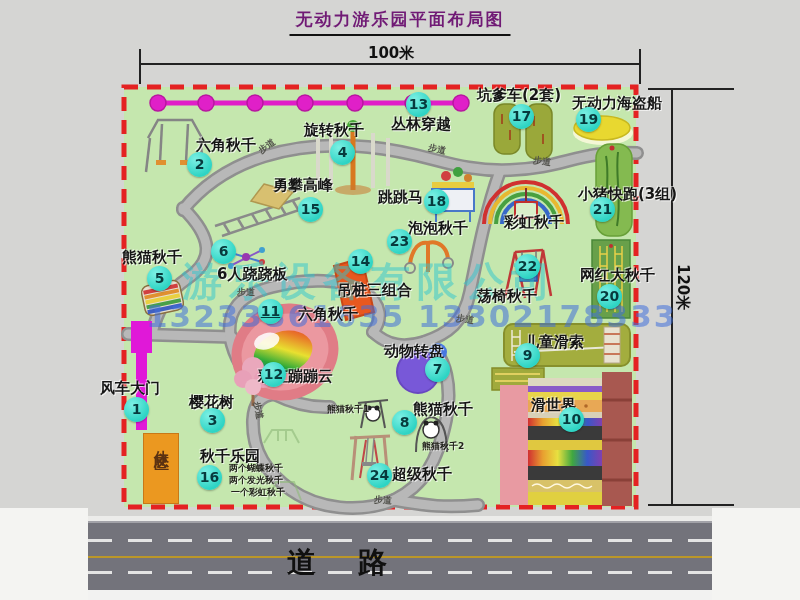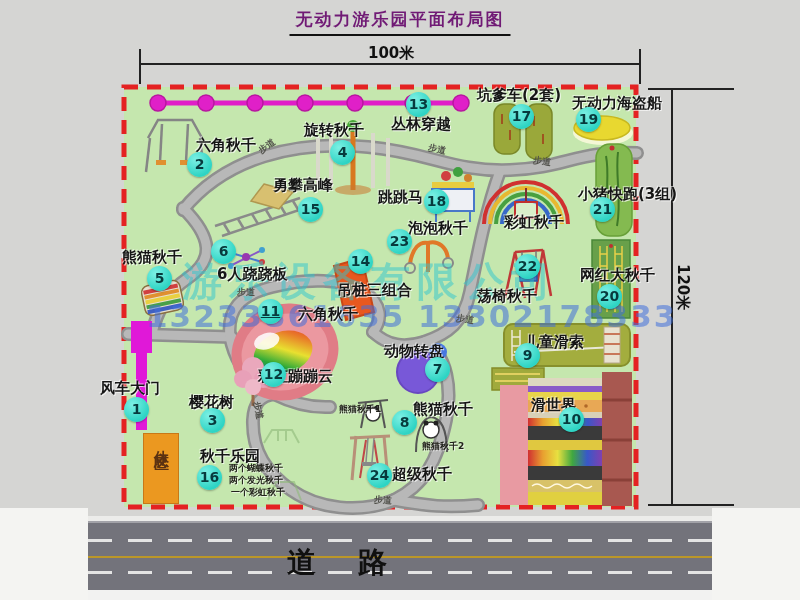--- a/index.html
+++ b/index.html
@@ -402,21 +402,21 @@
       <span class="badge" style="left: 597px; top: 284px;">20</span>
       <span class="lbl" style="left: 578px; top: 185px;">小猪快跑(3组)</span>
       <span class="badge" style="left: 590px; top: 197px;">21</span>
       <span class="lbl" style="left: 477px; top: 287px;">荡椅秋千</span>
       <span class="badge" style="left: 515px; top: 254px;">22</span>
       <span class="lbl" style="left: 408px; top: 219px;">泡泡秋千</span>
       <span class="badge" style="left: 387px; top: 229px;">23</span>
       <span class="lbl" style="left: 392px; top: 465px;">超级秋千</span>
       <span class="badge" style="left: 367px; top: 463px;">24</span>
       <span class="lbl" style="left: 504px; top: 213px;">彩虹秋千</span>
-      <span class="sub" style="left: 327px; top: 403px; margin-left: 12px;">熊猫秋千1</span>
+      <span class="sub" style="left: 327px; top: 403px;">熊猫秋千1</span>
       <span class="sub" style="left: 422px; top: 440px;">熊猫秋千2</span>
       <span class="sub" style="left: 229px; top: 462px;">两个蝴蝶秋千</span>
       <span class="sub" style="left: 229px; top: 474px;">两个发光秋千</span>
       <span class="sub" style="left: 231px; top: 486px;">一个彩虹秋千</span>
       <span class="walk" style="left: 258px; top: 140px; transform: rotate(-35deg);">步道</span>
       <span class="walk" style="left: 428px; top: 143px; transform: rotate(12deg);">步道</span>
       <span class="walk" style="left: 533px; top: 155px; transform: rotate(8deg);">步道</span>
       <span class="walk" style="left: 237px; top: 286px; transform: rotate(0deg);">步道</span>
       <span class="walk" style="left: 456px; top: 313px; transform: rotate(8deg);">步道</span>
       <span class="walk" style="left: 249px; top: 404px; transform: rotate(78deg);">步道</span>

